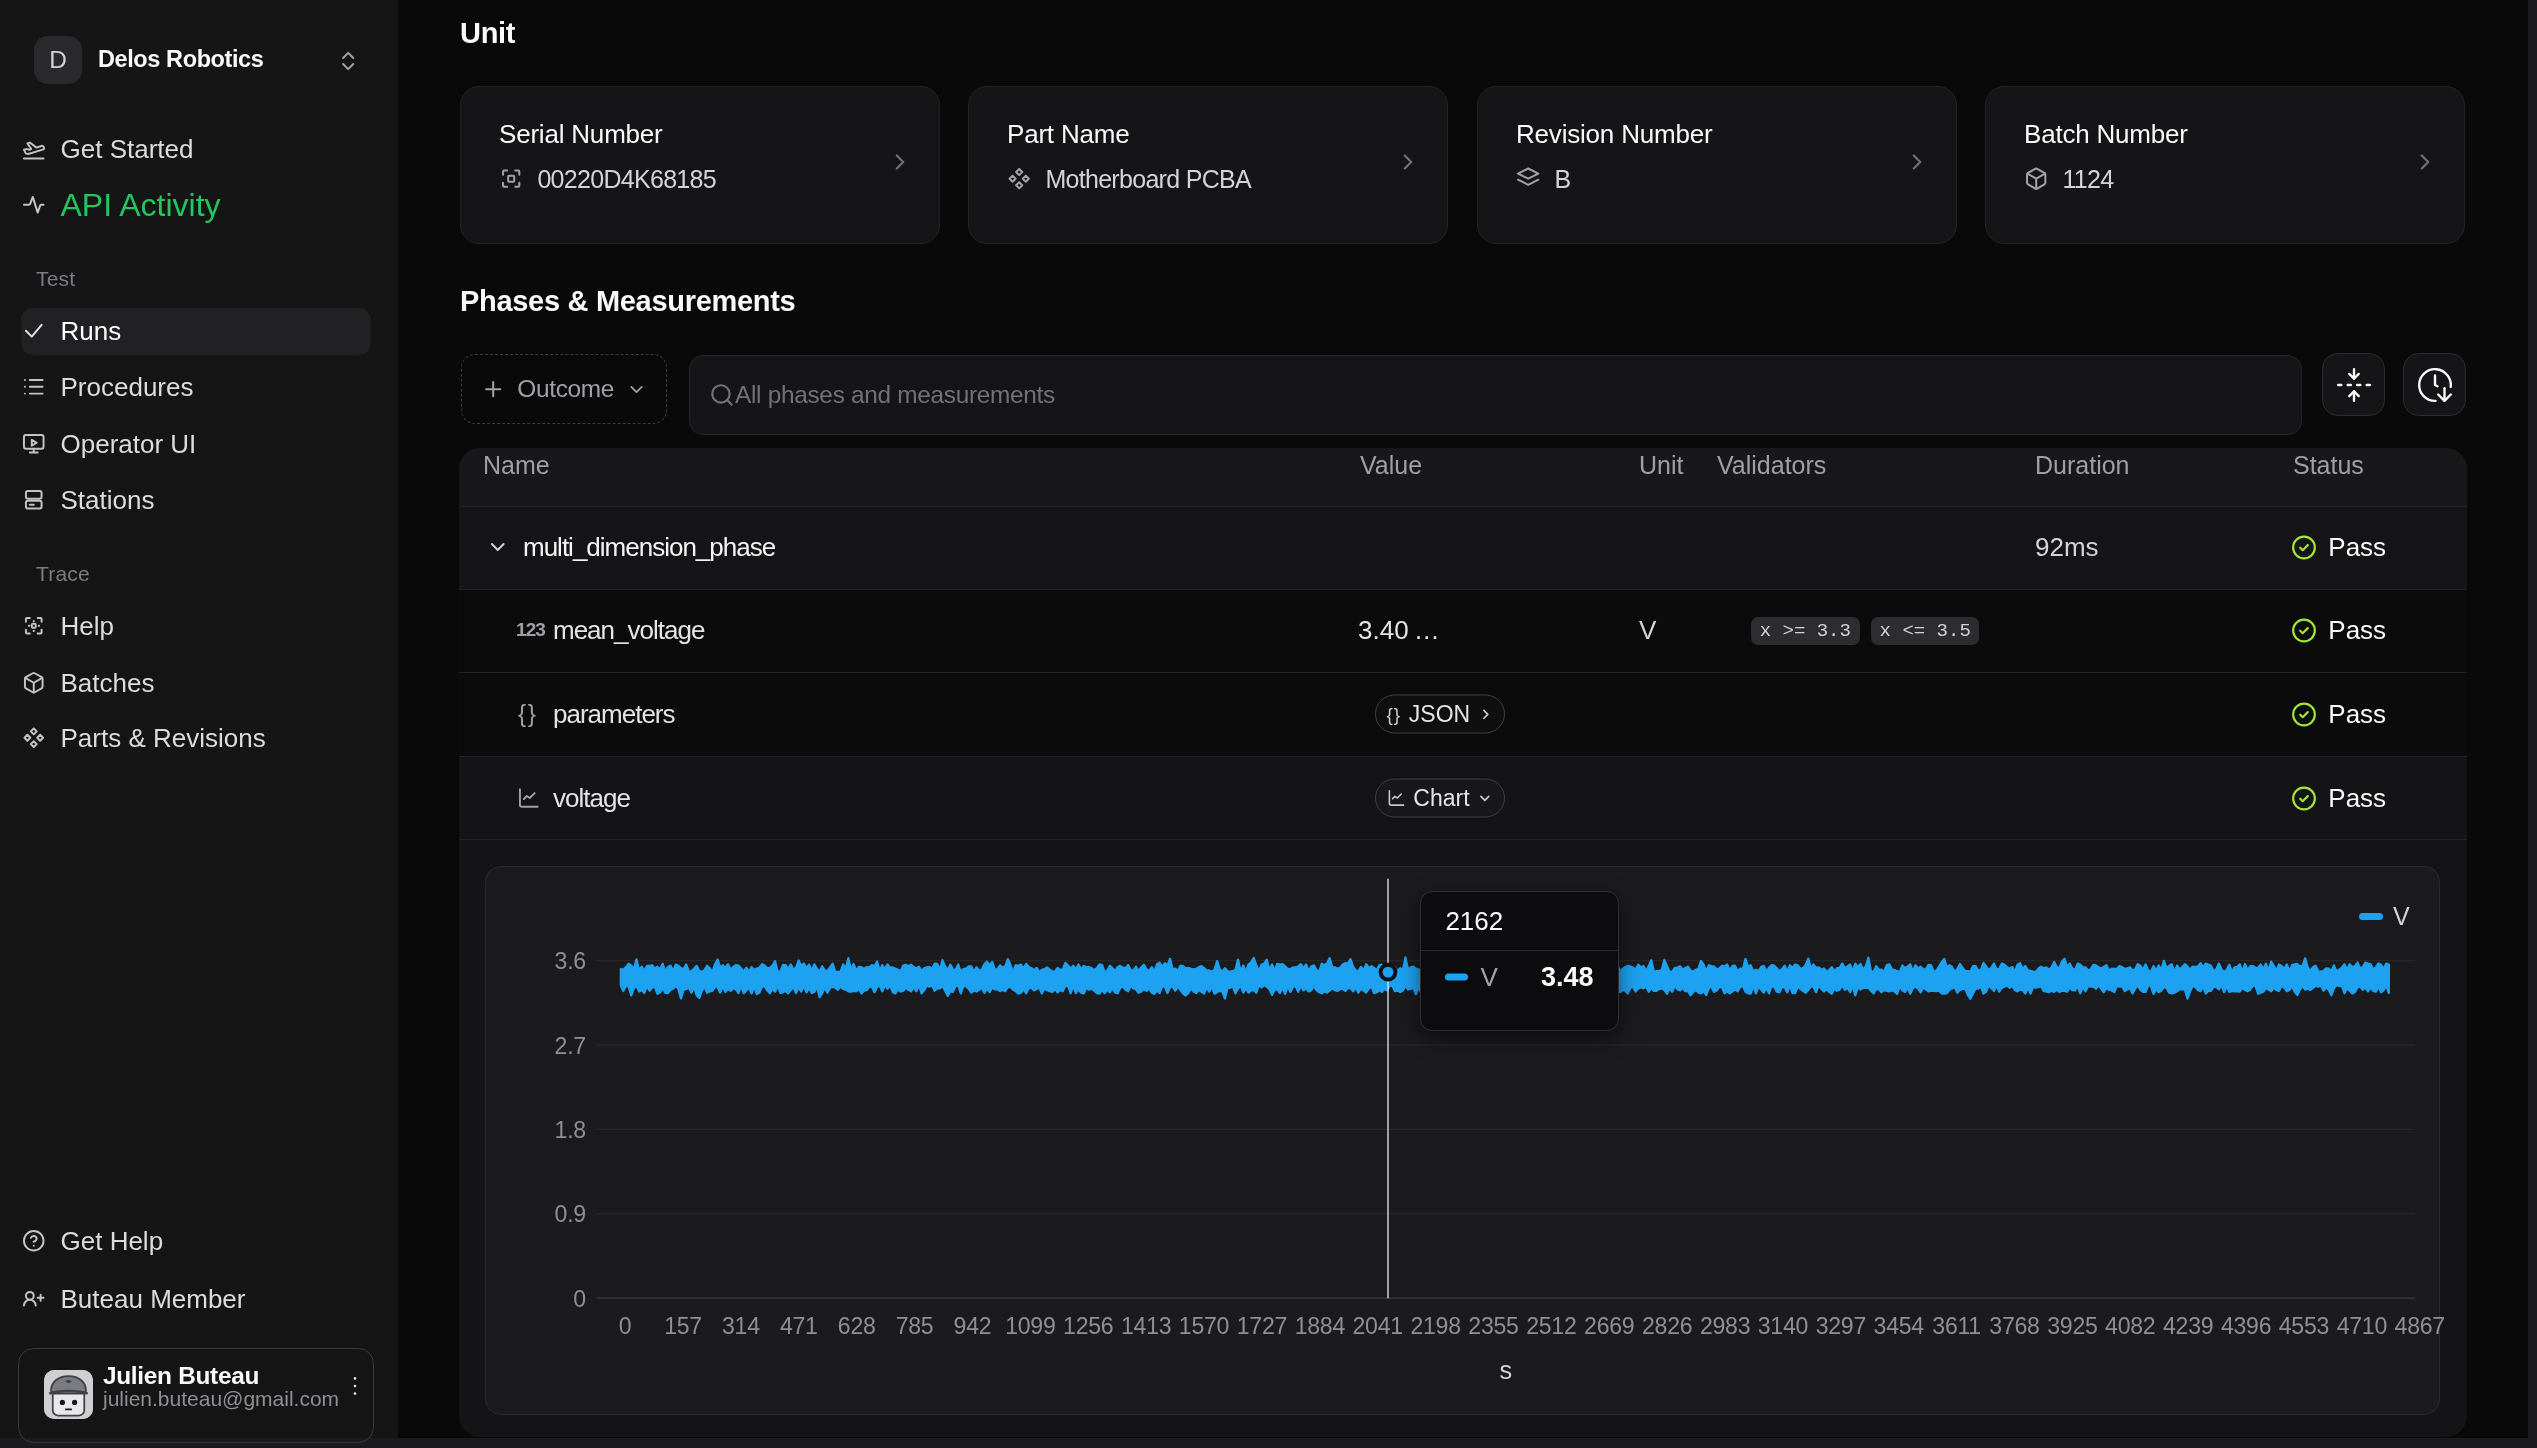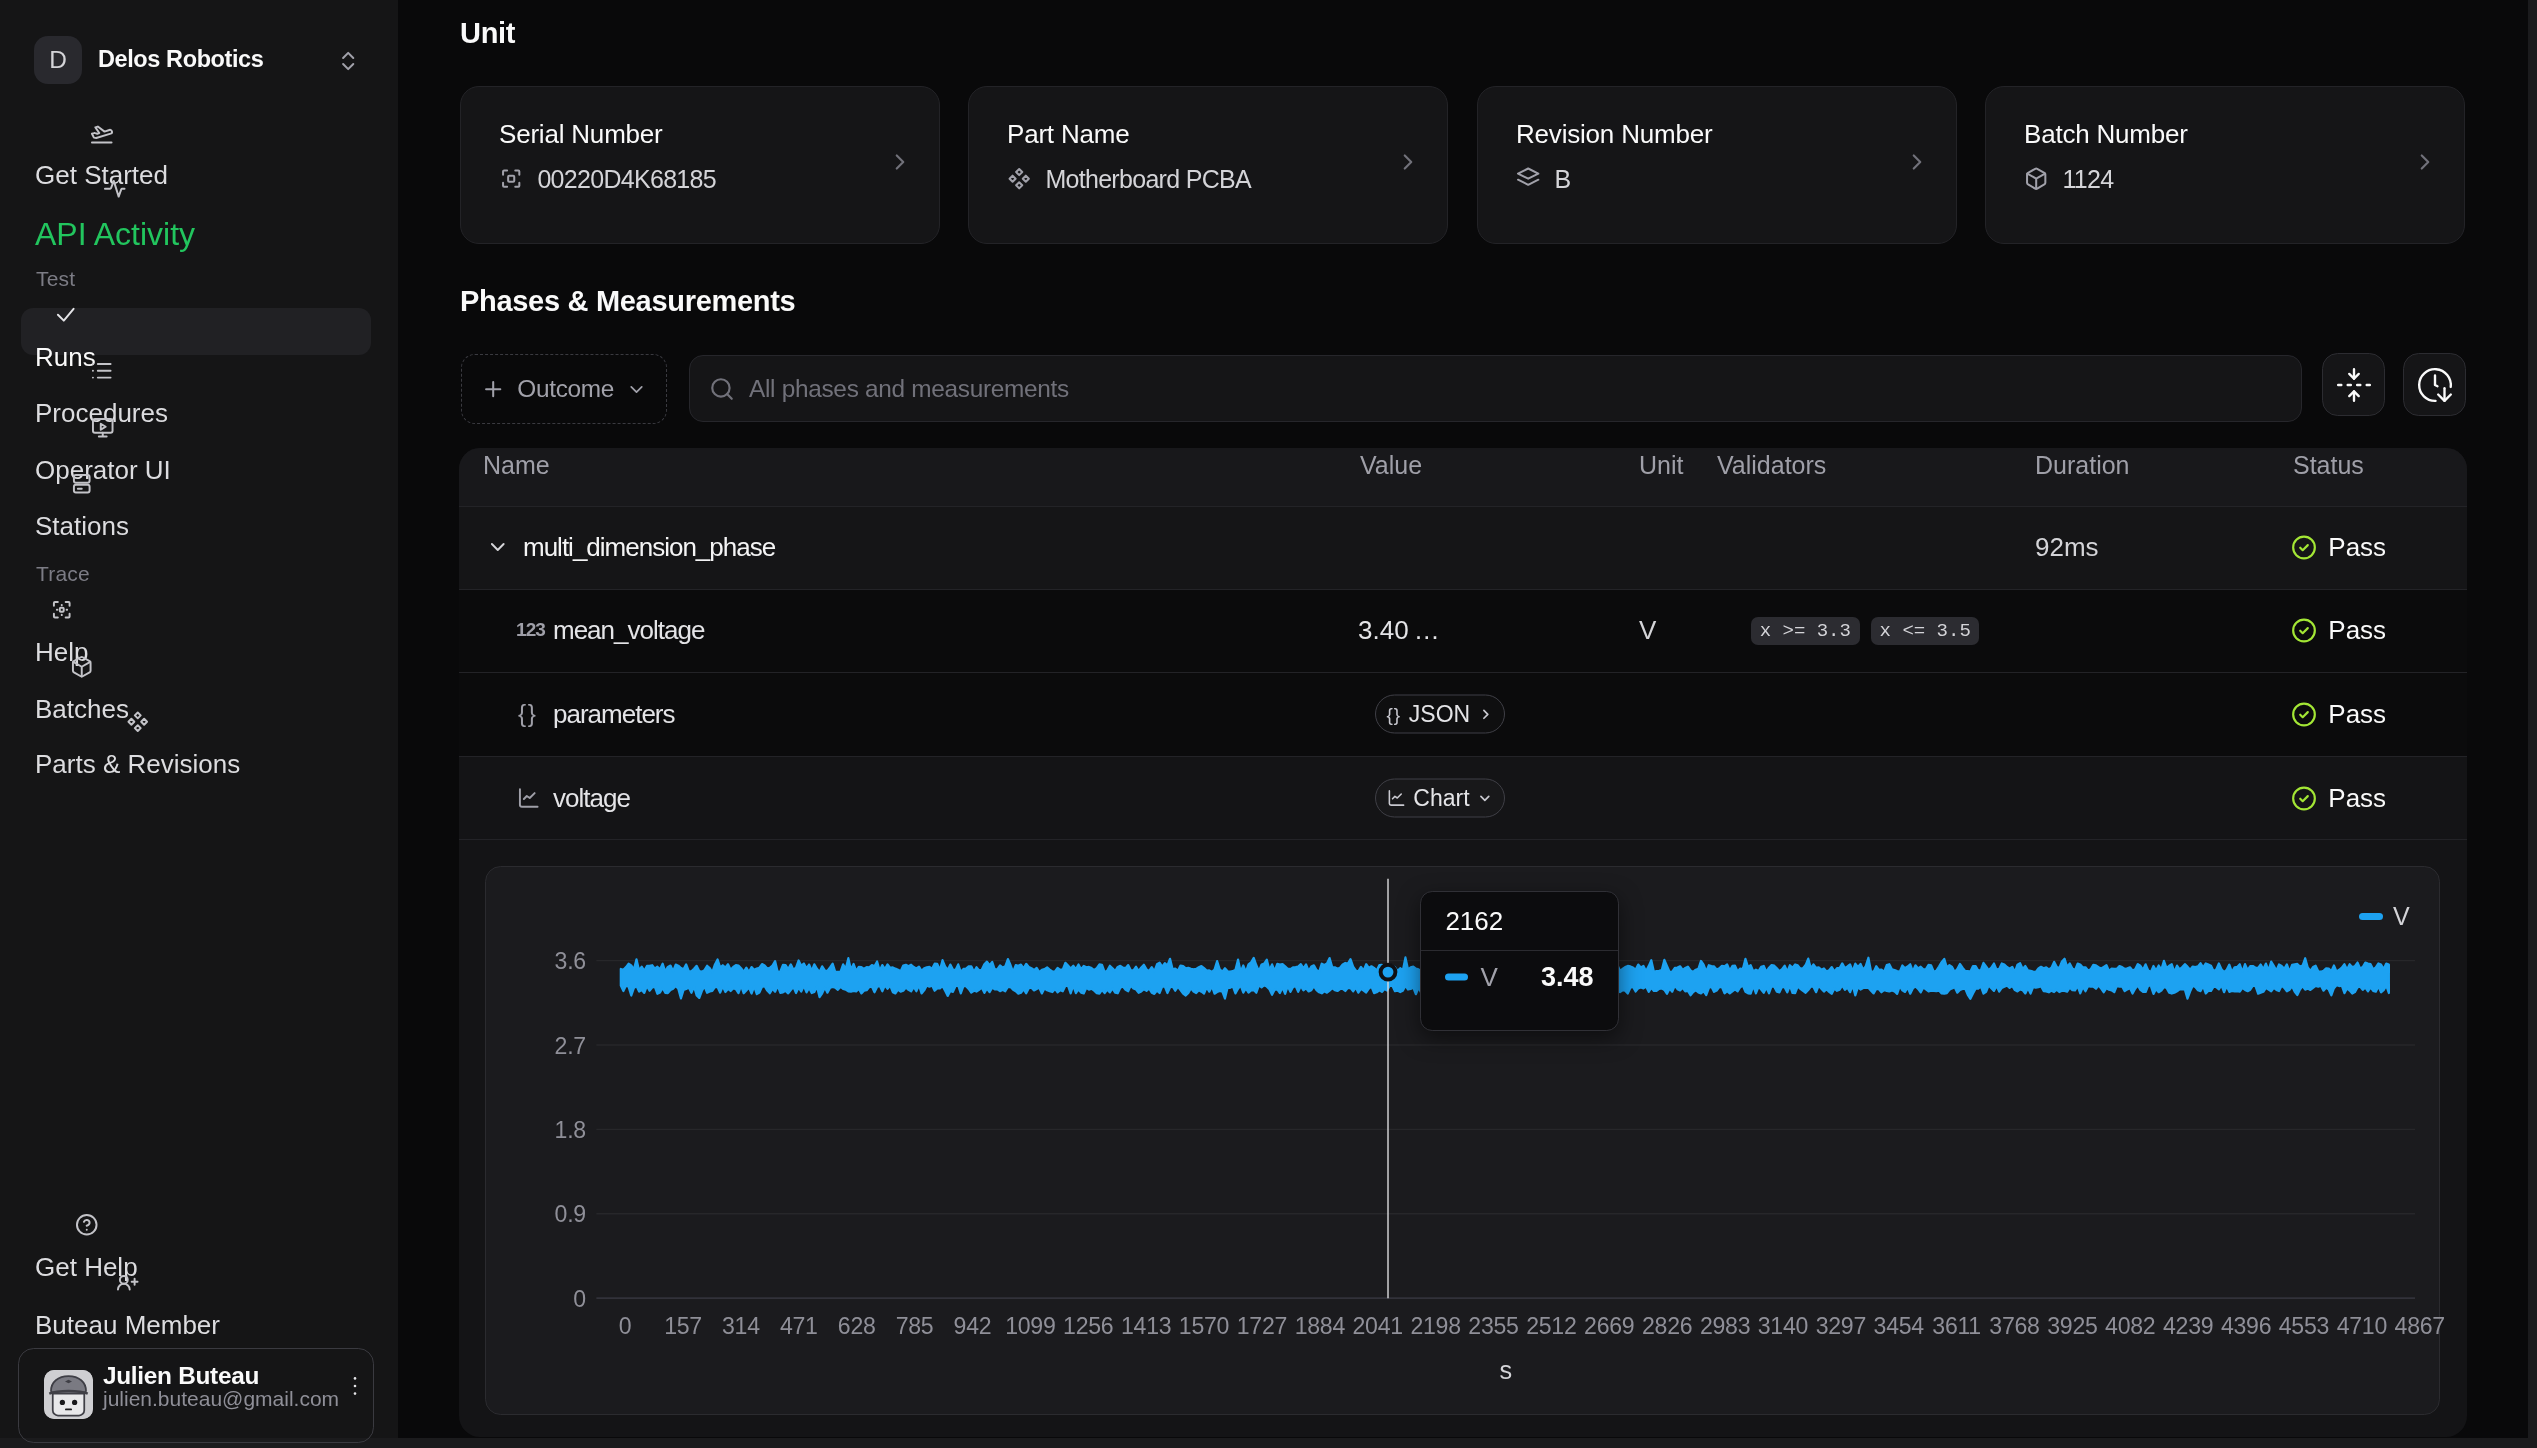--- a/index.html
+++ b/index.html
@@ -1,31 +1,31 @@
 <!DOCTYPE html>
 <html style="font-size:14px"><head><meta charset="utf-8"><style>
 * { margin:0; padding:0; box-sizing:border-box; }
 html,body { width:2538px; height:1449px; background:#09090a; overflow:hidden;
   font-family:"Liberation Sans",sans-serif; -webkit-font-smoothing:antialiased; }
 .abs { position:absolute; }
 
 #sidebar { position:absolute; left:0; top:0; width:398px; height:1449px; background:#151516; }
-.sitem { position:absolute; left:35px; display:flex; align-items:center; gap:15px; height:56px;flex-direction:column; }
+.sitem { position:absolute; left:22px; display:flex; align-items:center; gap:15px; height:56px; }
 .sic { width:23.5px; display:flex; }
 .slabel { position:absolute; left:36px; font-size:21px; color:#7c7c85; letter-spacing:0.2px; }
 
 .h1 { position:absolute; left:460px; font-size:29px; font-weight:700; color:#fafafa; letter-spacing:-0.3px; }
 .card { position:absolute; top:86px; width:480px; height:158px; background:#151517; border:0.9px solid #232327; border-radius:19px; }
 .clabel { position:absolute; left:38px; top:47px; transform:translateY(-50%); font-size:26px; font-weight:400; color:#fafafa; letter-spacing:-0.2px; }
 .cval { position:absolute; left:38px; top:92px; transform:translateY(-50%); display:flex; align-items:center; gap:14px; font-size:25px; color:#d4d4d8; letter-spacing:-0.7px; }
 .cic { display:flex; }
 .cchev { position:absolute; right:26px; top:75px; transform:translateY(-50%); display:flex; }
 
 #outcome { position:absolute; left:461px; top:354px; width:206px; height:70px; border:1.7px dashed #3a3a40; border-radius:14px; display:flex; align-items:center; justify-content:center; gap:12.2px; color:#a1a1aa; font-size:24.4px; letter-spacing:-0.3px; }
-#search { position:absolute; left:689px; top:355px; width:1613px; height:67px; background:#151517; border:0.9px solid #26262b; border-radius:14px; display:flex; align-items:center; gap:14px; padding-left:19px; color:#71717a; font-size:24.4px; letter-spacing:-0.3px; }
+#search { position:absolute; left:689px; top:355px; width:1613px; height:80px; background:#151517; border:0.9px solid #26262b; border-radius:14px; display:flex; align-items:center; padding-left:19px; color:#71717a; font-size:24.4px; letter-spacing:-0.3px; }
 .sqbtn { position:absolute; top:353px; width:63px; height:63px; background:#151517; border:0.9px solid #2c2c31; border-radius:15.7px; display:flex; align-items:center; justify-content:center; }
 
 #table { position:absolute; left:459px; top:448px; width:2008px; height:989px; border-radius:21px; background:#141416; overflow:hidden; }
 .trow { position:absolute; left:0; width:100%; }
 .hdr { position:absolute; font-size:25px; color:#9f9fa8; top:465px; }
 .cell { position:absolute; transform:translateY(-50%); }
 .sep { position:absolute; left:459px; width:2008px; height:0.9px; background:#232327; }
 .pass { display:flex; align-items:center; gap:11.3px; font-size:26px; color:#fafafa; }
 .chip { font-family:"Liberation Mono",monospace; font-size:19px; color:#d4d4d8; background:#2c2c31; border-radius:7px; padding:0 8.7px; height:28px; display:inline-flex; align-items:center; margin-right:11.3px; }
 .pill { display:inline-flex; align-items:center; gap:7.8px; height:39px; padding:0 10.5px; border:0.9px solid #3f3f46; border-radius:20px; font-size:23px; color:#e4e4e7; background:rgba(255,255,255,0.02); }

